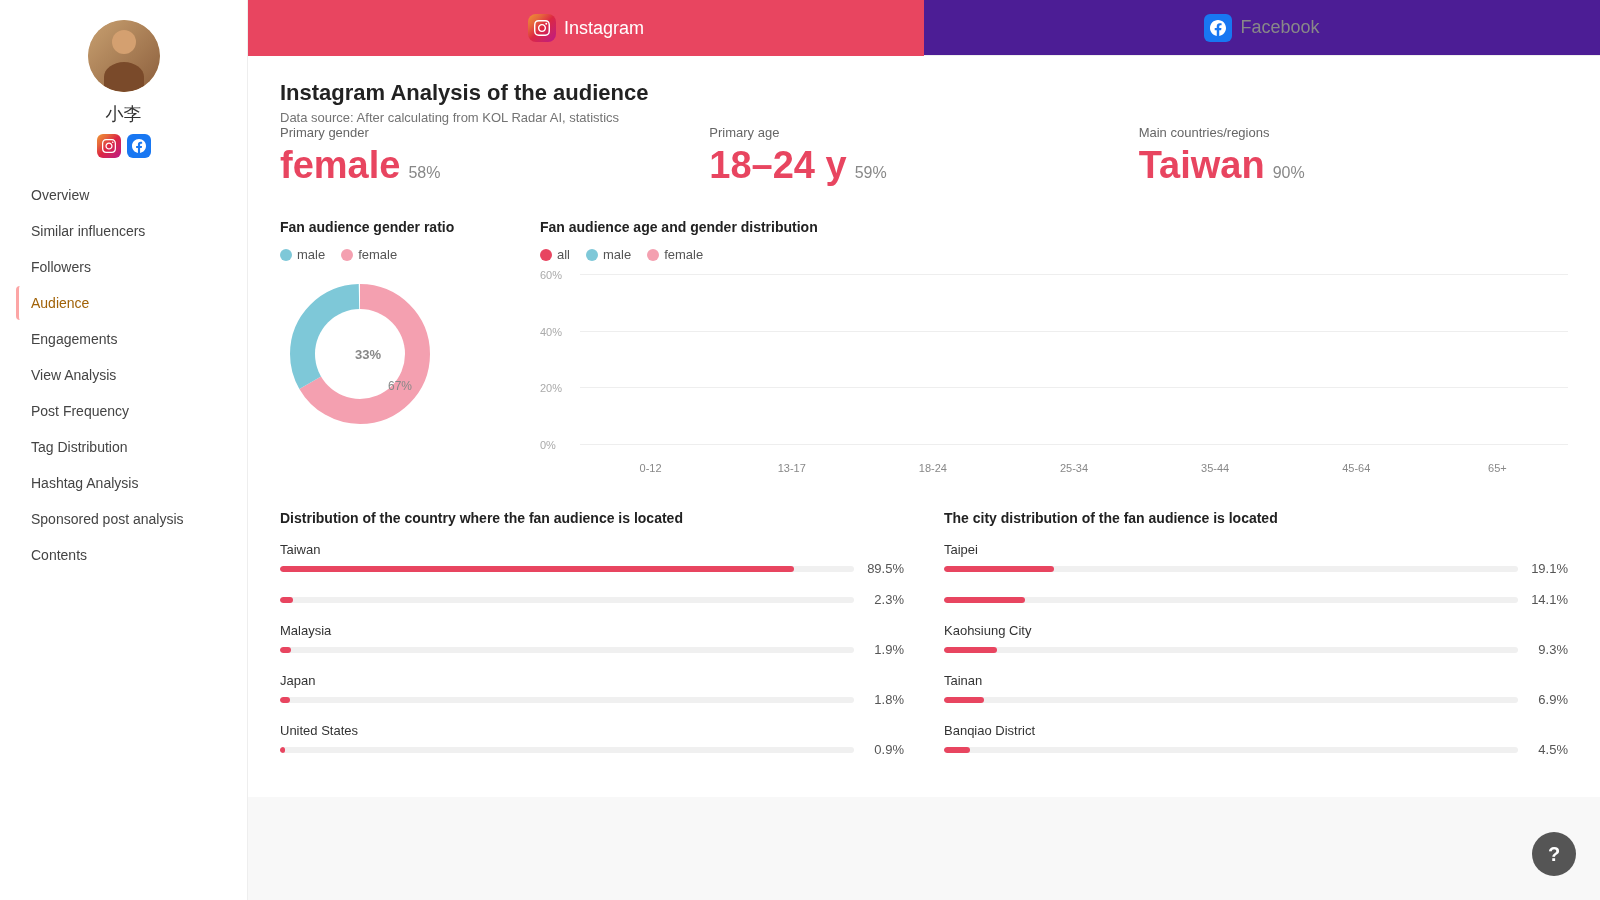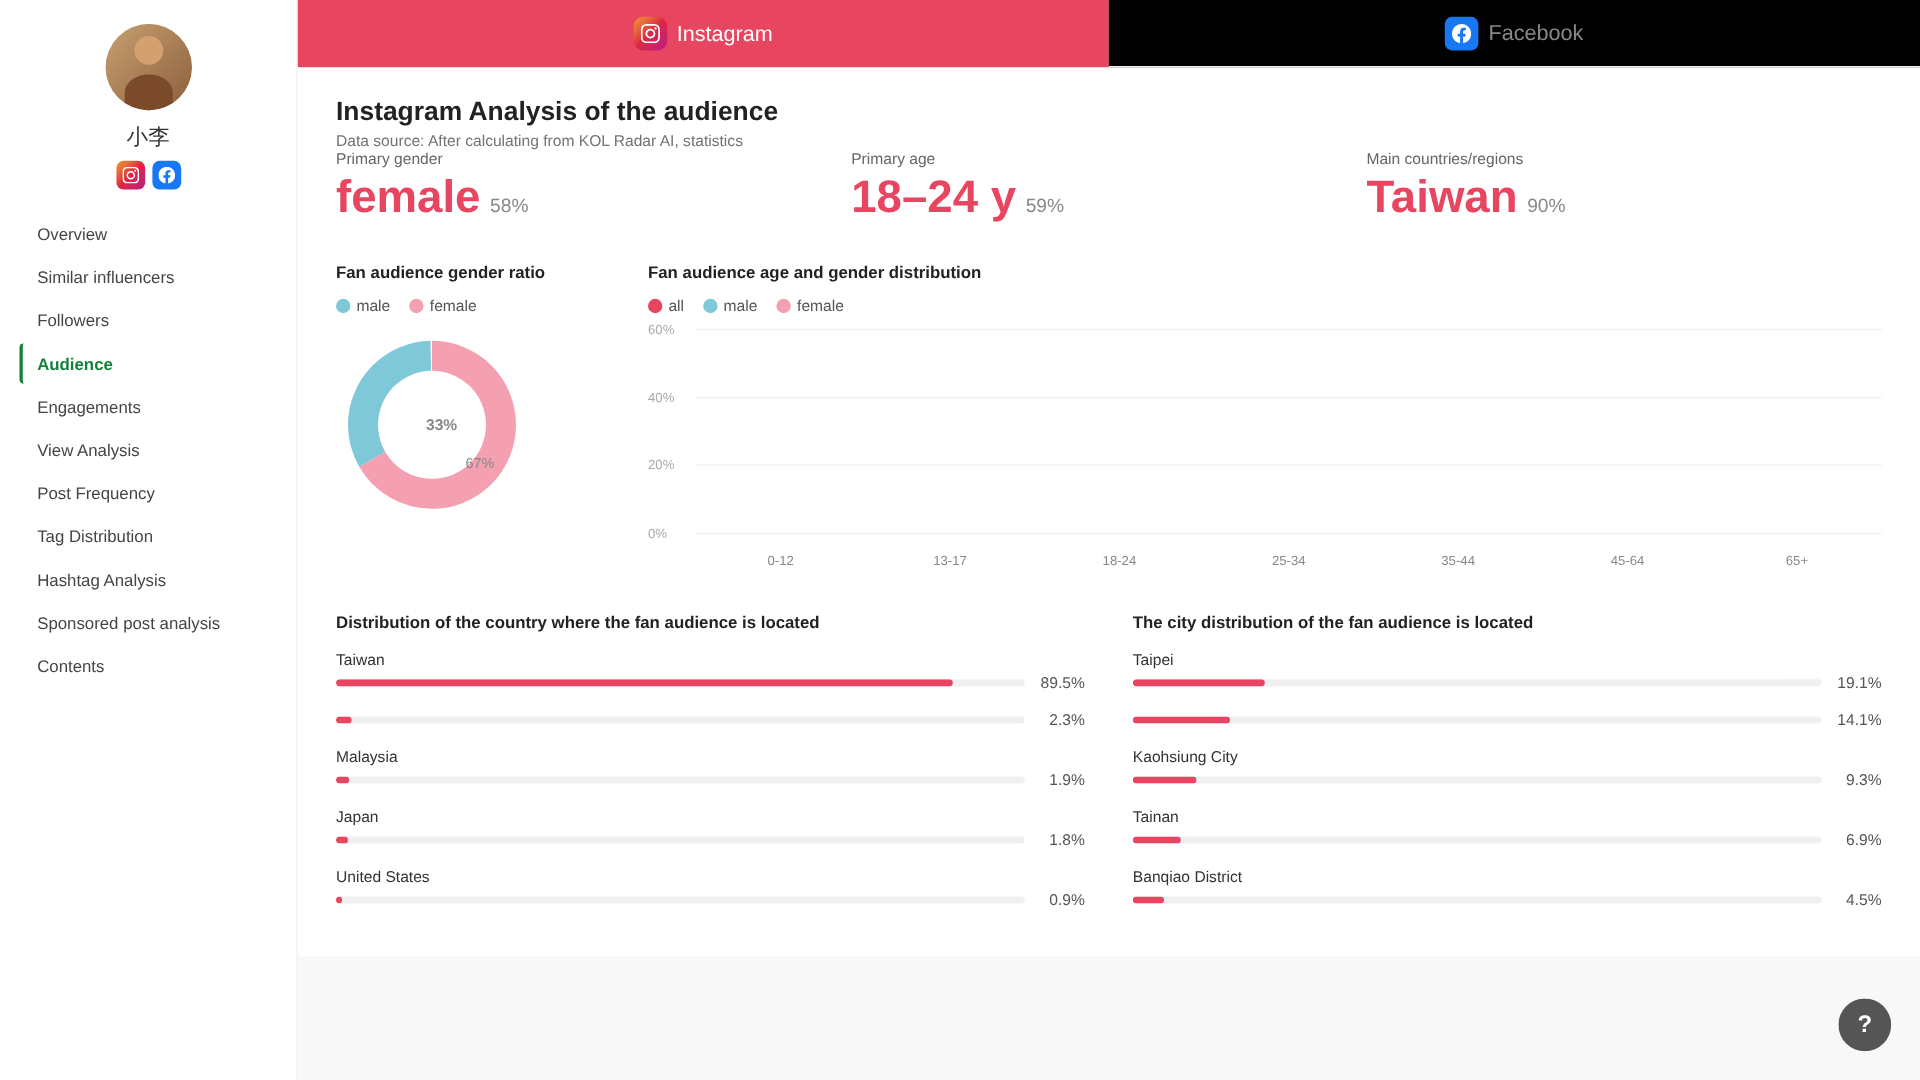--- a/index.html
+++ b/index.html
@@ -47,37 +47,37 @@
       font-size: 12px; color: #fff; font-weight: bold;
     }
     .social-icon.ig { background: linear-gradient(135deg, #f09433, #e6683c, #dc2743, #cc2366, #bc1888); }
     .social-icon.fb { background: #1877f2; }
     .nav-menu { width: 100%; padding: 0 16px; }
     .nav-item {
       padding: 9px 12px; font-size: 14px; color: #444; cursor: pointer;
       border-radius: 4px; margin-bottom: 2px; display: flex; align-items: center;
       border-left: 3px solid transparent;
     }
-    .nav-item.active { color: #15803d; border-left: 3px solid #15803d; font-weight: 700; }
+    .nav-item.active { color: #a16207; border-left: 3px solid #fca5a5; font-weight: 400; }
 
     
     .main {
       flex: 1; overflow-y: auto; background: #f8f8f8;
     }
 
     
     .tab-bar {
       display: flex; align-items: stretch; height: 56px;
     }
     .tab-instagram {
       flex: 1; background: #e84560; display: flex; align-items: center; justify-content: center;
       gap: 8px; color: #fff; font-size: 18px; font-weight: 500; cursor: pointer;
     }
     .tab-facebook {
-      flex: 1; background: #000000; display: flex; align-items: center; justify-content: center;
+      flex: 1; background: #4c1d95; display: flex; align-items: center; justify-content: center;
       gap: 8px; color: #888; font-size: 18px; font-weight: 400; cursor: pointer;
       border-bottom: 1px solid #eee;
     }
     .ig-circle {
       width: 28px; height: 28px; border-radius: 8px;
       background: linear-gradient(135deg, #f09433, #e6683c, #dc2743, #cc2366, #bc1888);
       display: flex; align-items: center; justify-content: center;
     }
     .ig-circle svg { fill: #fff; }
 

